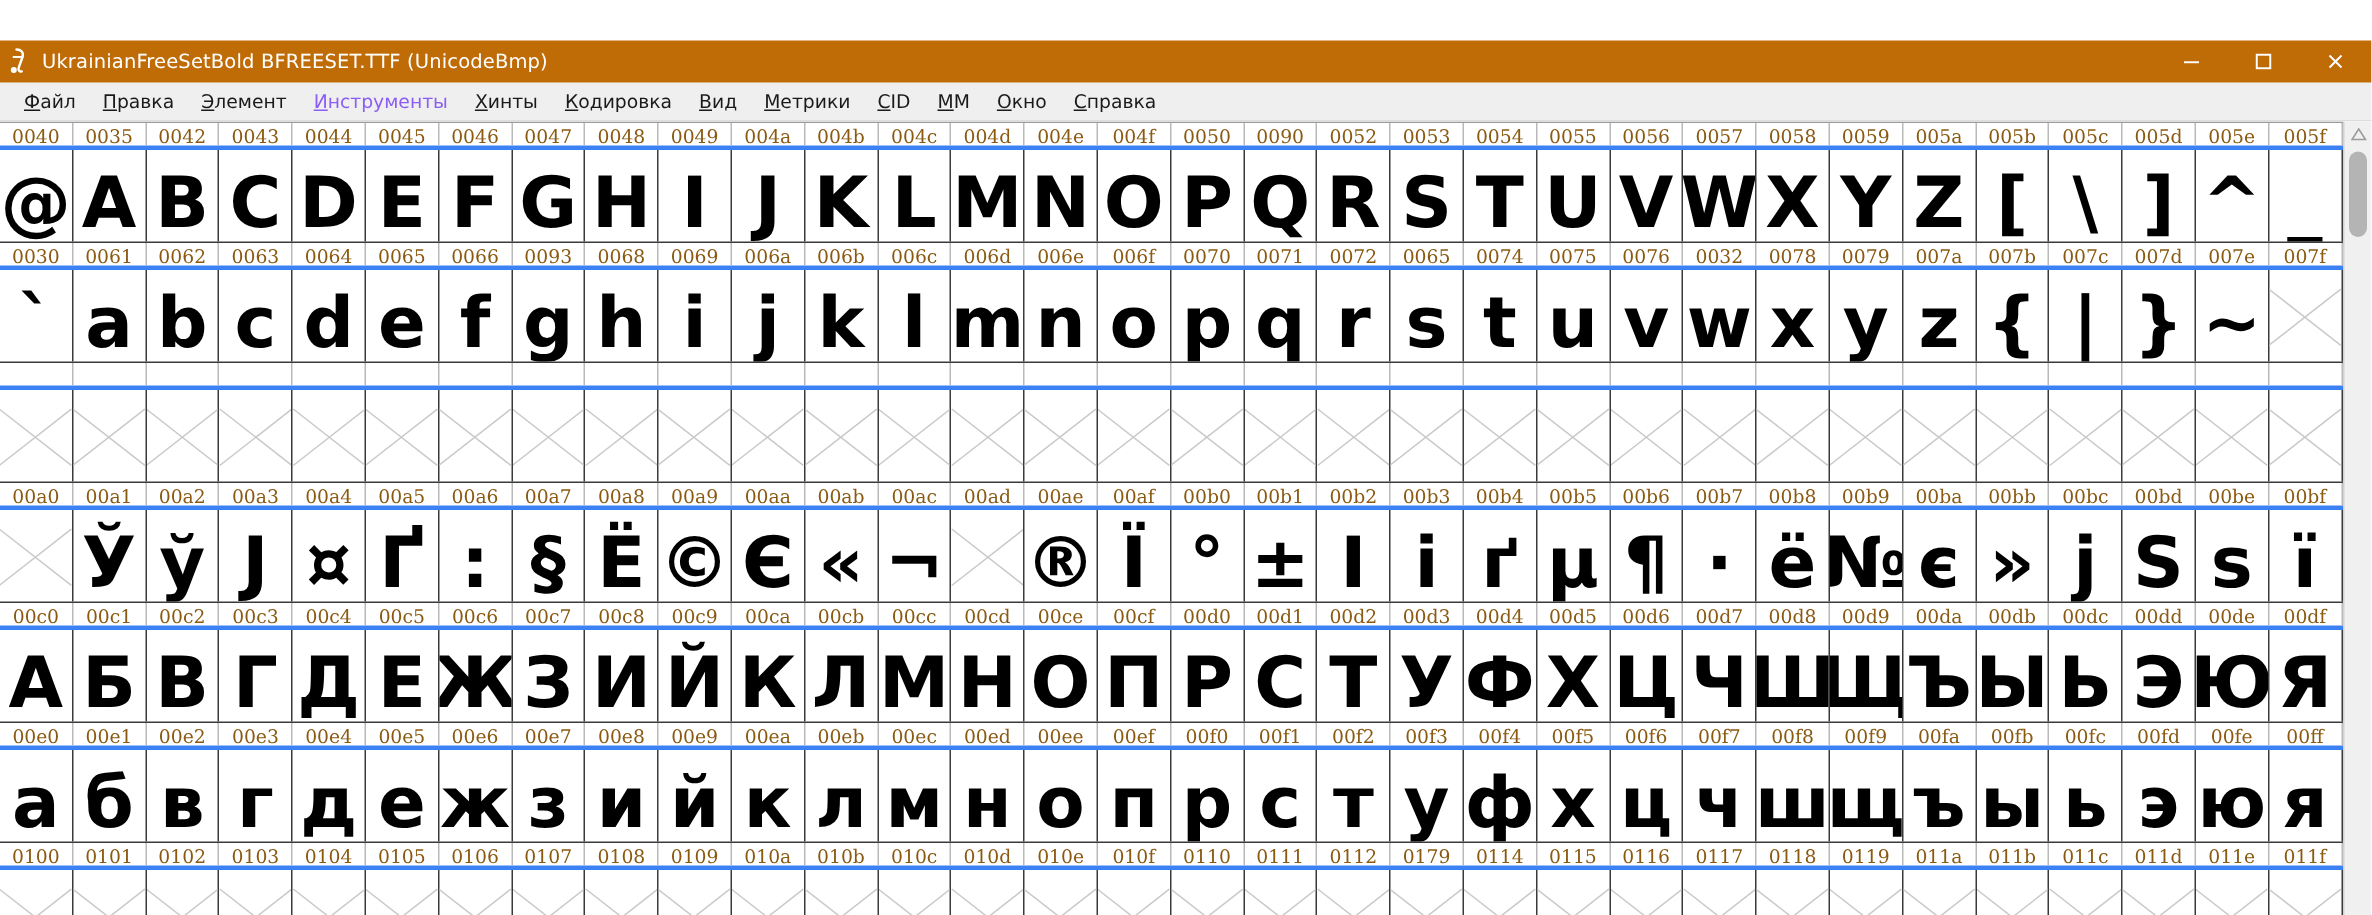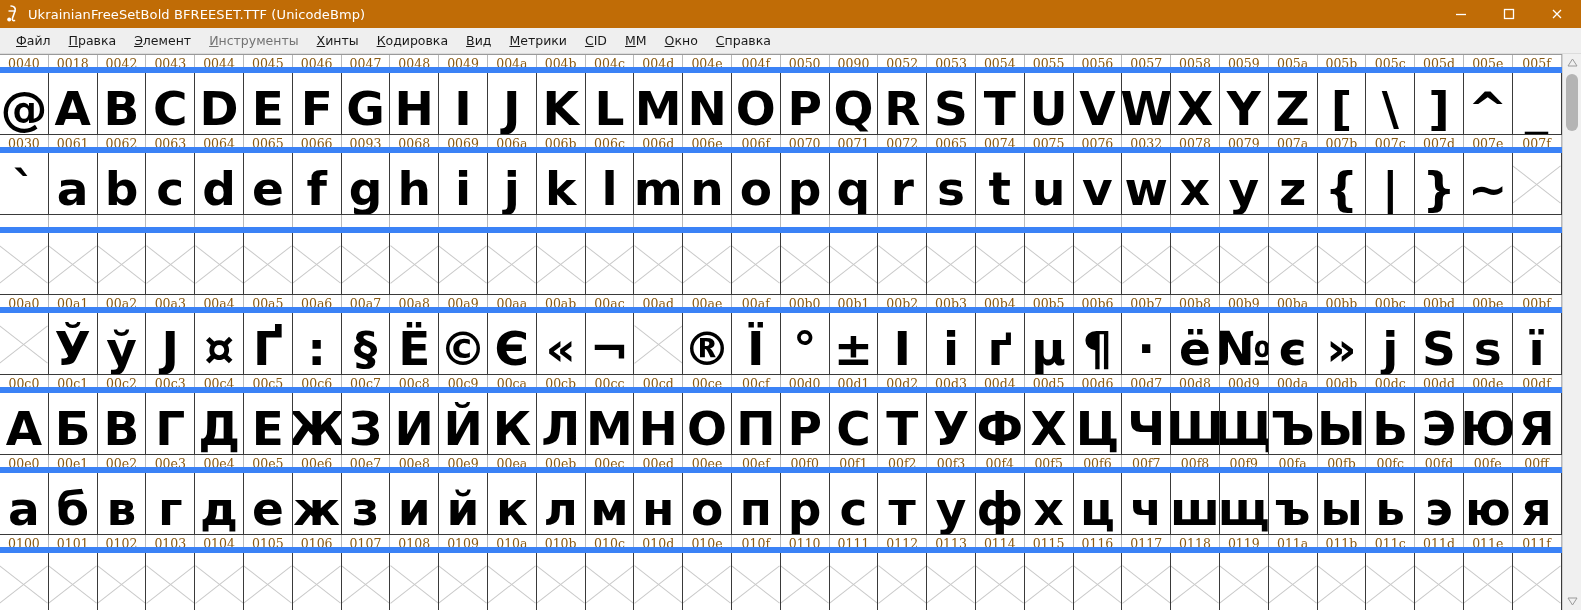--- a/index.html
+++ b/index.html
@@ -4,49 +4,49 @@
 <style>
   html,body{margin:0;padding:0;}
   body{
     width:1581px;height:610px;overflow:hidden;
     font-family:"DejaVu Sans","Liberation Sans",sans-serif;
     background:#ffffff;
   }
   
   #titlebar{
     height:28px;background:#c06c06;display:flex;align-items:center;
-    color:#ffffff;font-size:13px;position:relative;
+    color:#ffffff;font-size:13px;position:relative;margin-top:27px;
   }
   #app-icon{width:26px;height:28px;display:flex;align-items:center;justify-content:center;}
   #app-icon svg{display:block;}
   #title-text{margin-left:2px;letter-spacing:.1px;white-space:nowrap;}
   #win-controls{position:absolute;right:0;top:0;height:28px;display:flex;}
   .winbtn{width:48px;height:28px;display:flex;align-items:center;justify-content:center;color:#fff;}
   .winbtn svg{display:block;}
   
   #menubar{
     height:26px;background:#efefef;display:flex;align-items:center;
     font-size:12.5px;color:#1a1a1a;border-bottom:1px solid #dcdcdc;
     padding-left:7px;box-sizing:border-box;
   }
   .menu-item{padding:0 9px;white-space:nowrap;line-height:26px;}
-  .menu-item.disabled{color:#737373;}
+  .menu-item.disabled{color:#8b5cf6;}
   .menu-item u{text-decoration:underline;}
   
   #grid-area{
     position:relative;width:1581px;height:556px;background:#ffffff;
     overflow:hidden;
   }
   #grid{
     position:absolute;left:0;top:0;width:1562px;
     border-top:1px solid #9a9a9a;
     box-sizing:border-box;
   }
   .lbl-row{display:flex;height:18px;background:#ffffff;
-           border-bottom:6px solid #3b82f6;box-sizing:border-box;}
+           border-bottom:3px solid #3b82f6;box-sizing:border-box;}
   .lbl-cell{
     width:48.8px;flex:0 0 48.8px;box-sizing:border-box;
     border-right:1px solid #b9b9b9;
     font-family:"DejaVu Serif","Liberation Serif",serif;
     font-size:12.5px;color:#8a5a12;text-align:center;line-height:17px;
     overflow:hidden;white-space:nowrap;
   }
   .lbl-cell.empty{color:transparent;}
   .glyph-row{display:flex;height:62px;background:#ffffff;
              border-bottom:1px solid #3a3a3a;box-sizing:border-box;}
@@ -122,21 +122,21 @@
     <div class="menu-item"><u>C</u>ID</div>
     <div class="menu-item"><u>M</u>M</div>
     <div class="menu-item"><u>О</u>кно</div>
     <div class="menu-item"><u>С</u>правка</div>
   </div>
 
 <div id="grid-area">
   <div id="grid">
       <div class="lbl-row">
         <div class="lbl-cell">0040</div>
-        <div class="lbl-cell">0018</div>
+        <div class="lbl-cell">0035</div>
         <div class="lbl-cell">0042</div>
         <div class="lbl-cell">0043</div>
         <div class="lbl-cell">0044</div>
         <div class="lbl-cell">0045</div>
         <div class="lbl-cell">0046</div>
         <div class="lbl-cell">0047</div>
         <div class="lbl-cell">0048</div>
         <div class="lbl-cell">0049</div>
         <div class="lbl-cell">004a</div>
         <div class="lbl-cell">004b</div>
@@ -932,21 +932,21 @@
         <div class="lbl-cell">0109</div>
         <div class="lbl-cell">010a</div>
         <div class="lbl-cell">010b</div>
         <div class="lbl-cell">010c</div>
         <div class="lbl-cell">010d</div>
         <div class="lbl-cell">010e</div>
         <div class="lbl-cell">010f</div>
         <div class="lbl-cell">0110</div>
         <div class="lbl-cell">0111</div>
         <div class="lbl-cell">0112</div>
-        <div class="lbl-cell">0113</div>
+        <div class="lbl-cell">0179</div>
         <div class="lbl-cell">0114</div>
         <div class="lbl-cell">0115</div>
         <div class="lbl-cell">0116</div>
         <div class="lbl-cell">0117</div>
         <div class="lbl-cell">0118</div>
         <div class="lbl-cell">0119</div>
         <div class="lbl-cell">011a</div>
         <div class="lbl-cell">011b</div>
         <div class="lbl-cell">011c</div>
         <div class="lbl-cell">011d</div>

